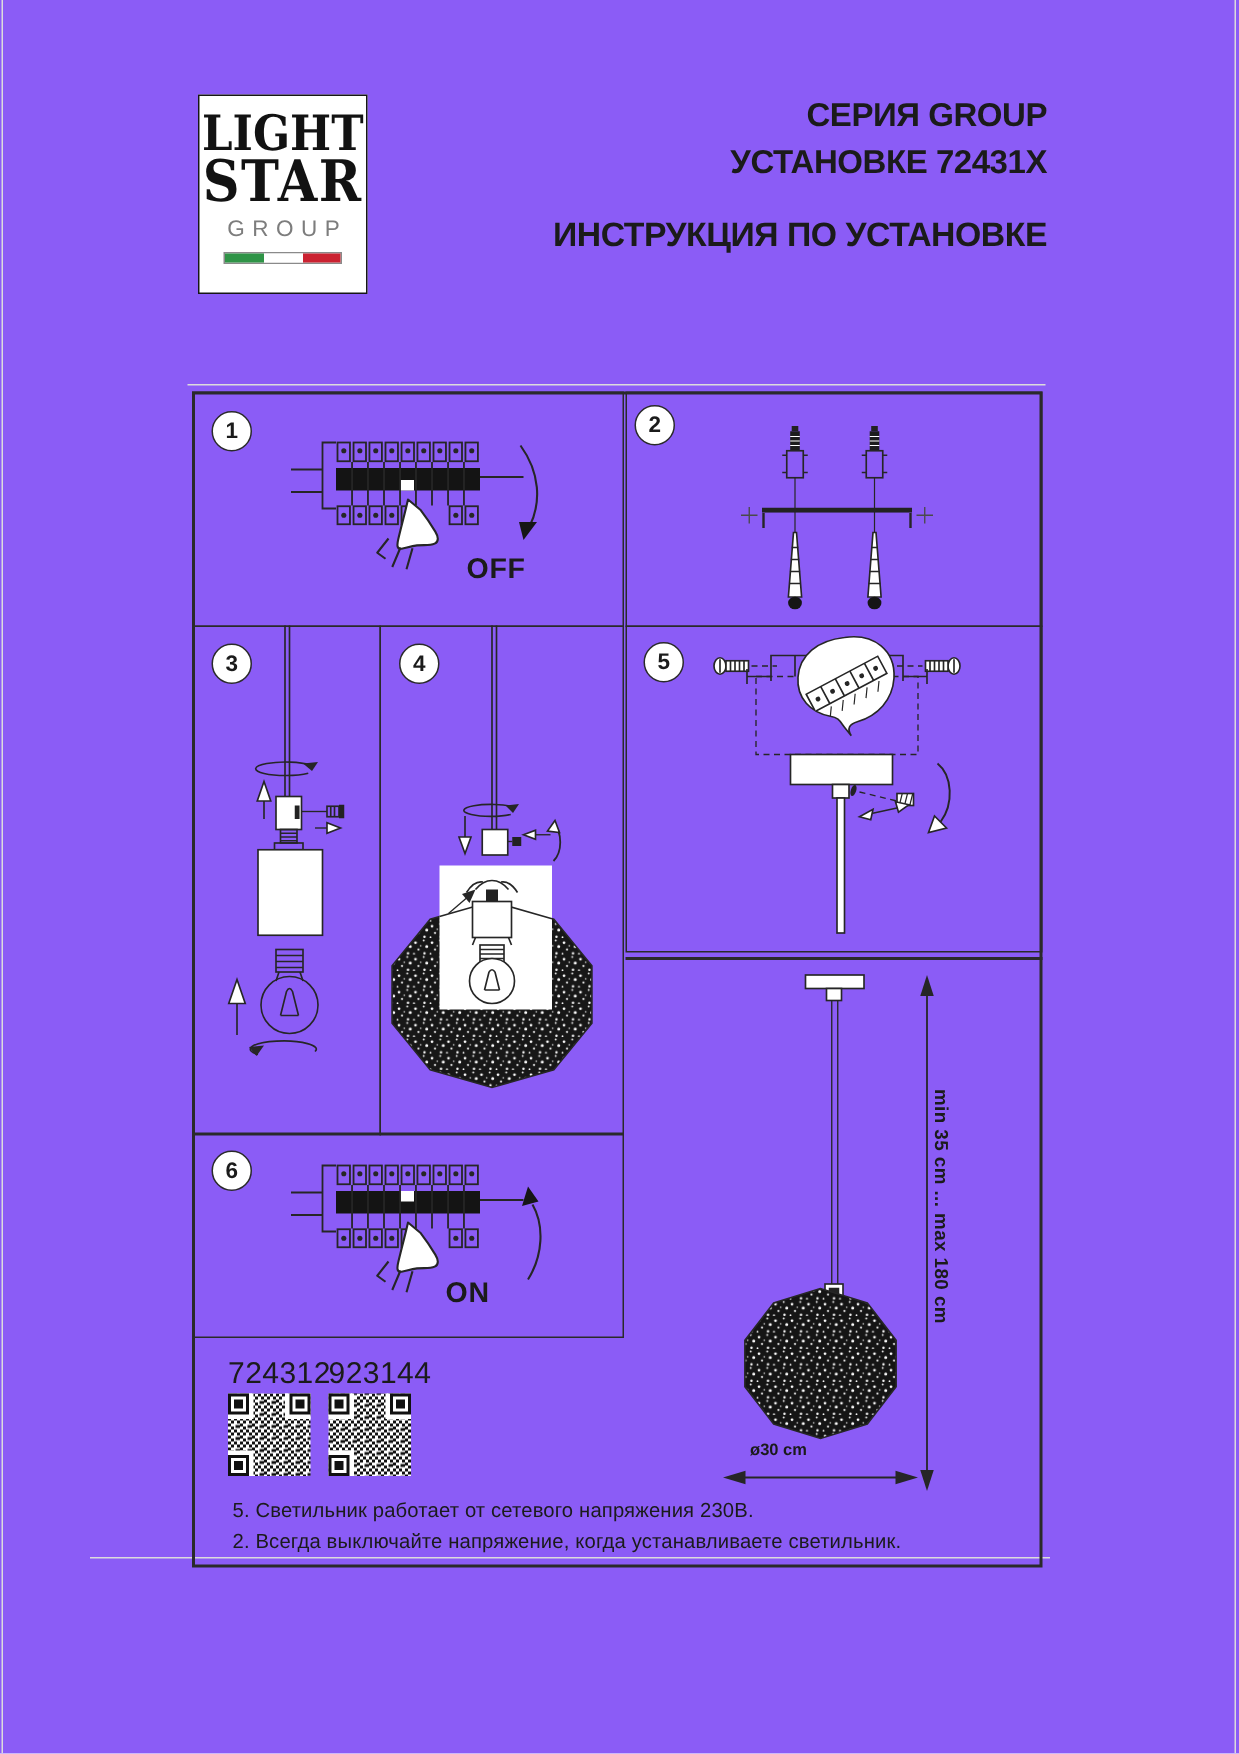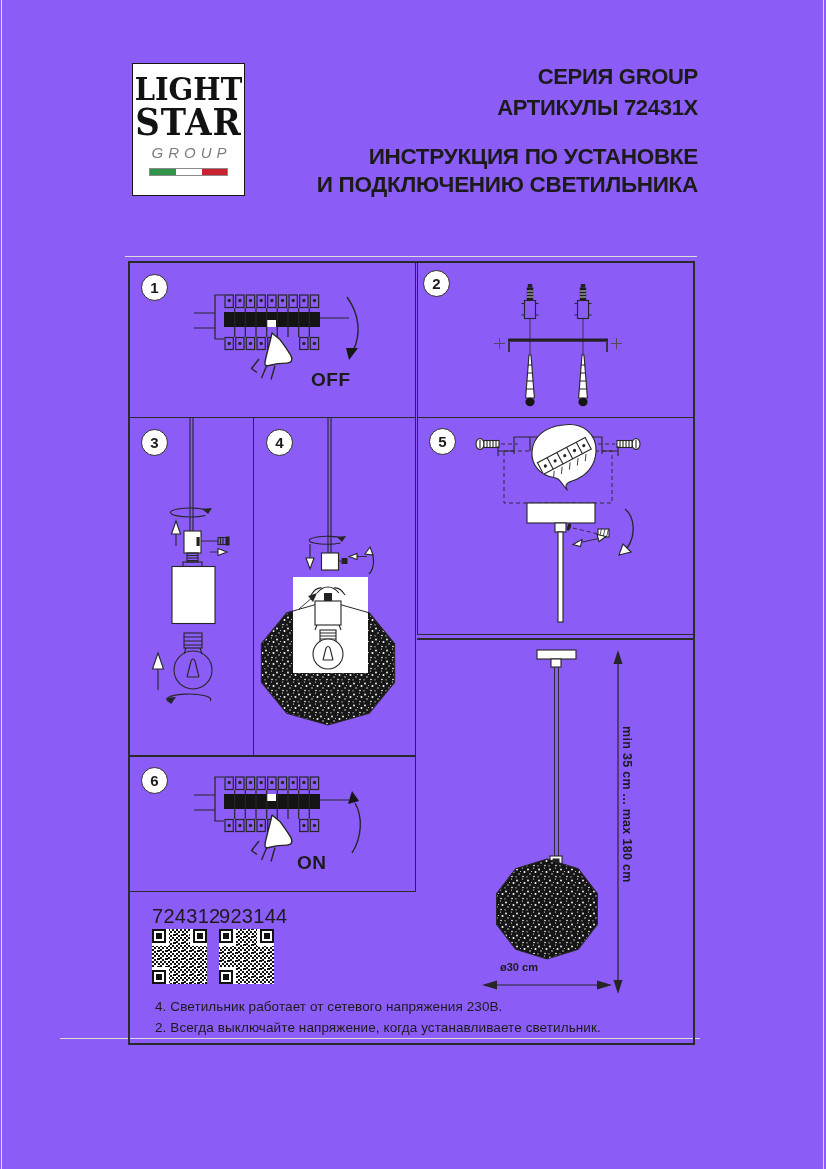--- a/index.html
+++ b/index.html
@@ -16,21 +16,21 @@
   .step-label{position:absolute;font-weight:bold;font-size:19px;letter-spacing:.5px;}
   .logo-box{position:absolute;left:132px;top:63px;width:113px;height:133px;border:1.5px solid #161616;
             box-sizing:border-box;background:#fff;}
   .logo-light{position:absolute;left:0;width:100%;top:8px;text-align:center;
               font-family:"DejaVu Serif",serif;font-weight:bold;font-size:29px;letter-spacing:0px;
               transform:scaleY(1.12);color:#121212;}
   .logo-star{position:absolute;left:0;width:100%;top:38px;text-align:center;
              font-family:"DejaVu Serif",serif;font-weight:bold;font-size:34px;letter-spacing:1px;
              transform:scaleY(1.12);color:#121212;}
   .logo-group{position:absolute;left:3px;width:100%;top:80px;text-align:center;
-              font-size:15px;letter-spacing:5px;color:#7d7d7d;font-style:italic;}
+              font-size:15px;letter-spacing:5px;color:#7d7d7d;}
   .flag{position:absolute;left:16px;top:104px;width:79px;height:8px;border:1px solid #8a8a8a;
         box-sizing:border-box;display:flex;}
   .flag div{height:100%;}
   .hdr{position:absolute;right:128px;text-align:right;font-weight:bold;letter-spacing:-.3px;}
   .hdr-top{top:61px;font-size:22px;line-height:31px;}
   .hdr-instr{top:143px;font-size:22.5px;line-height:28px;margin-left:48px;}
   .art-num{position:absolute;font-size:20px;font-weight:normal;letter-spacing:.3px;}
   .note{position:absolute;left:155px;font-size:13.5px;letter-spacing:.1px;white-space:nowrap;}
   .dim-h{position:absolute;left:620px;top:726px;height:160px;writing-mode:vertical-rl;
          font-size:12.5px;font-weight:bold;letter-spacing:.3px;white-space:nowrap;}
@@ -53,25 +53,24 @@
     <div class="logo-group">GROUP</div>
     <div class="flag">
       <div style="width:34%;background:#2f9447;"></div>
       <div style="width:33%;background:#ffffff;"></div>
       <div style="width:33%;background:#cb2231;"></div>
     </div>
   </div>
 
   <div class="hdr hdr-top">
     <div>СЕРИЯ GROUP</div>
-    <div>АРТИКУЛЫ 72431X</div>
+    <div>УСТАНОВКЕ 72431X</div>
   </div>
   <div class="hdr hdr-instr">
     <div>ИНСТРУКЦИЯ ПО УСТАНОВКЕ</div>
-    <div>И ПОДКЛЮЧЕНИЮ СВЕТИЛЬНИКА</div>
   </div>
 
   <div class="container" style="left:128px;top:261px;width:567px;height:784px;"></div>
   <div class="panel" style="left:128px;top:261px;width:288px;height:157px;"></div>
   <div class="panel" style="left:417px;top:261px;width:278px;height:157px;"></div>
   <div class="panel" style="left:128px;top:417px;width:126px;height:340px;"></div>
   <div class="panel" style="left:253px;top:417px;width:163px;height:340px;"></div>
   <div class="panel" style="left:417px;top:417px;width:278px;height:218px;"></div>
   <div class="panel" style="left:128px;top:755px;width:288px;height:137px;"></div>
   <div class="hline" style="left:417px;top:638px;width:278px;"></div>
@@ -493,16 +492,16 @@
         <rect x="4" y="4" width="6" height="6" fill="#111"></rect>
       <rect x="41" y="0" width="14" height="14" fill="#111"></rect>
         <rect x="43" y="2" width="10" height="10" fill="#fff"></rect>
         <rect x="45" y="4" width="6" height="6" fill="#111"></rect>
       <rect x="0" y="41" width="14" height="14" fill="#111"></rect>
         <rect x="2" y="43" width="10" height="10" fill="#fff"></rect>
         <rect x="4" y="45" width="6" height="6" fill="#111"></rect>
     </g>
   </svg>
 
-  <div class="note" style="top:999px;">4. Светильник работает от сетевого напряжения 230В.</div>
+  <div class="note" style="top:999px;">5. Светильник работает от сетевого напряжения 230В.</div>
   <div class="note" style="top:1020px;text-align:right;">2. Всегда выключайте напряжение, когда устанавливаете светильник.</div>
 
 </div>
 
 </body></html>

